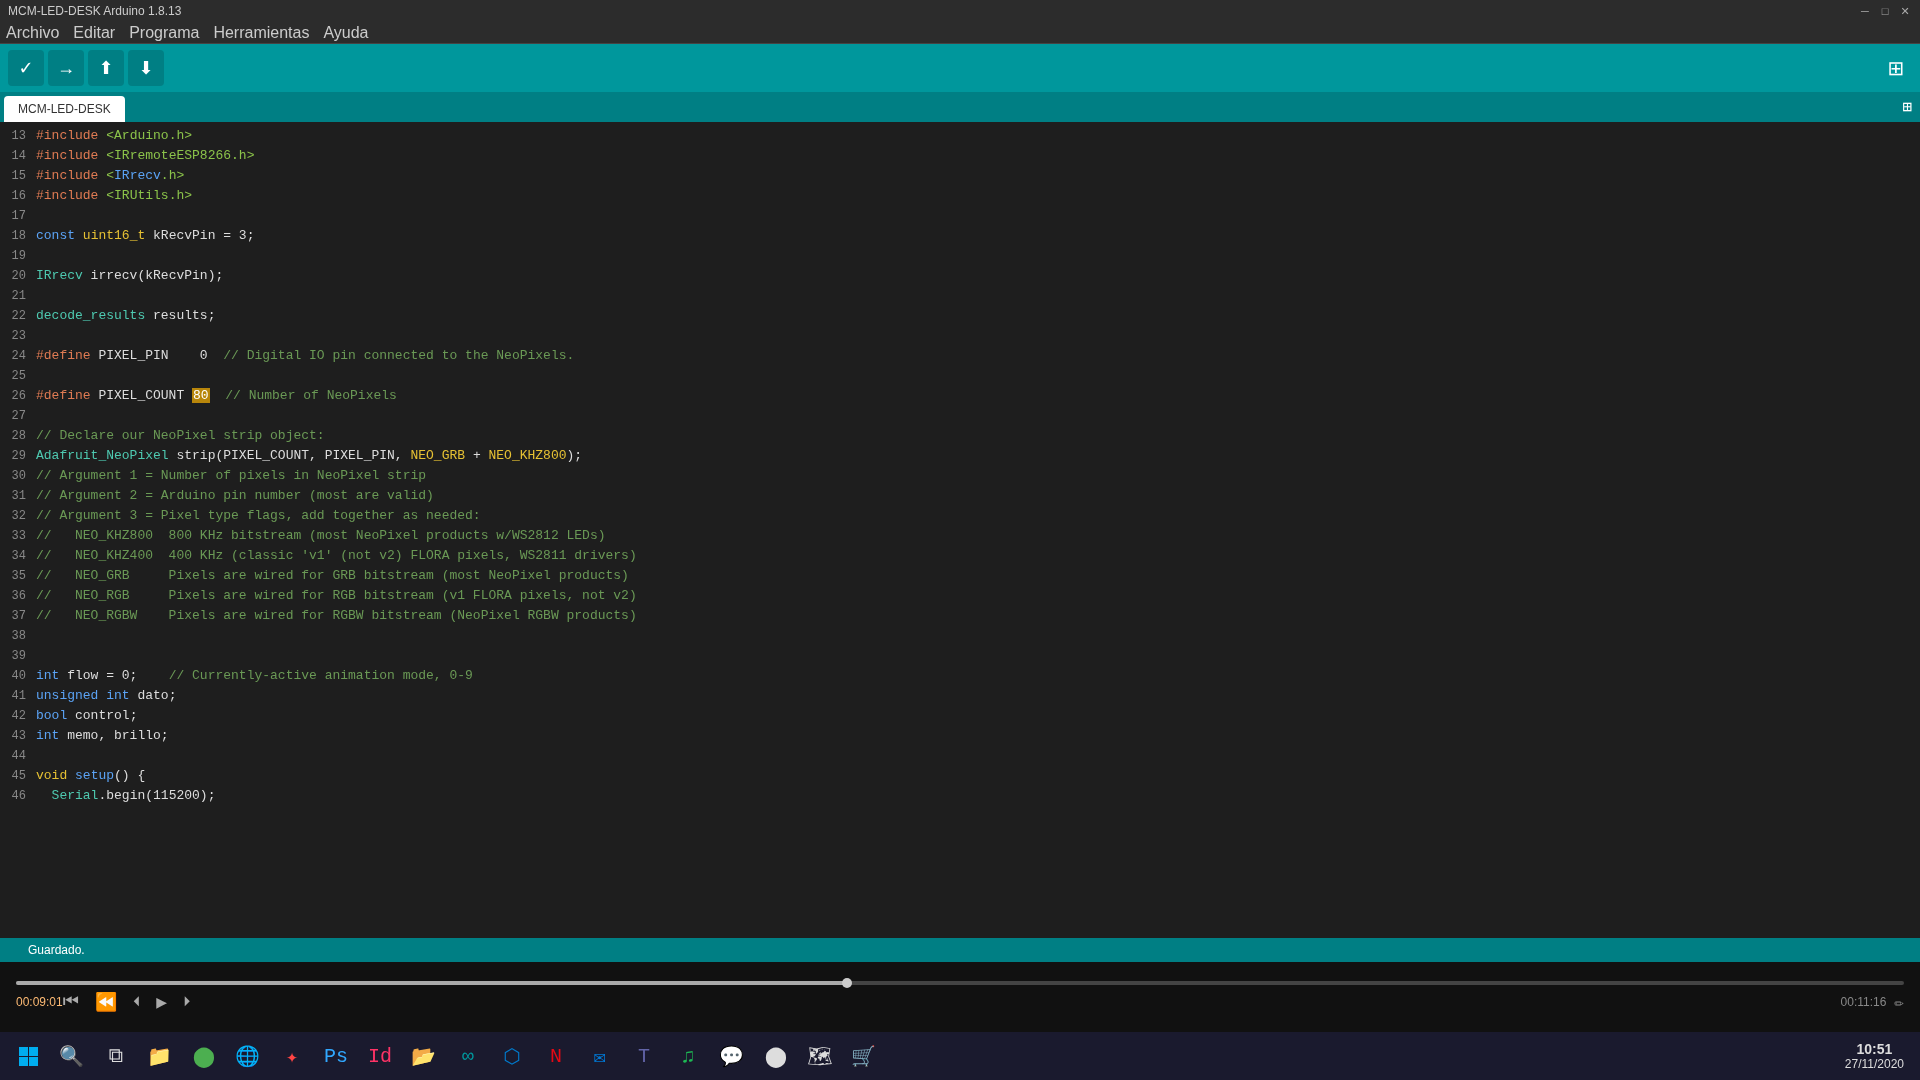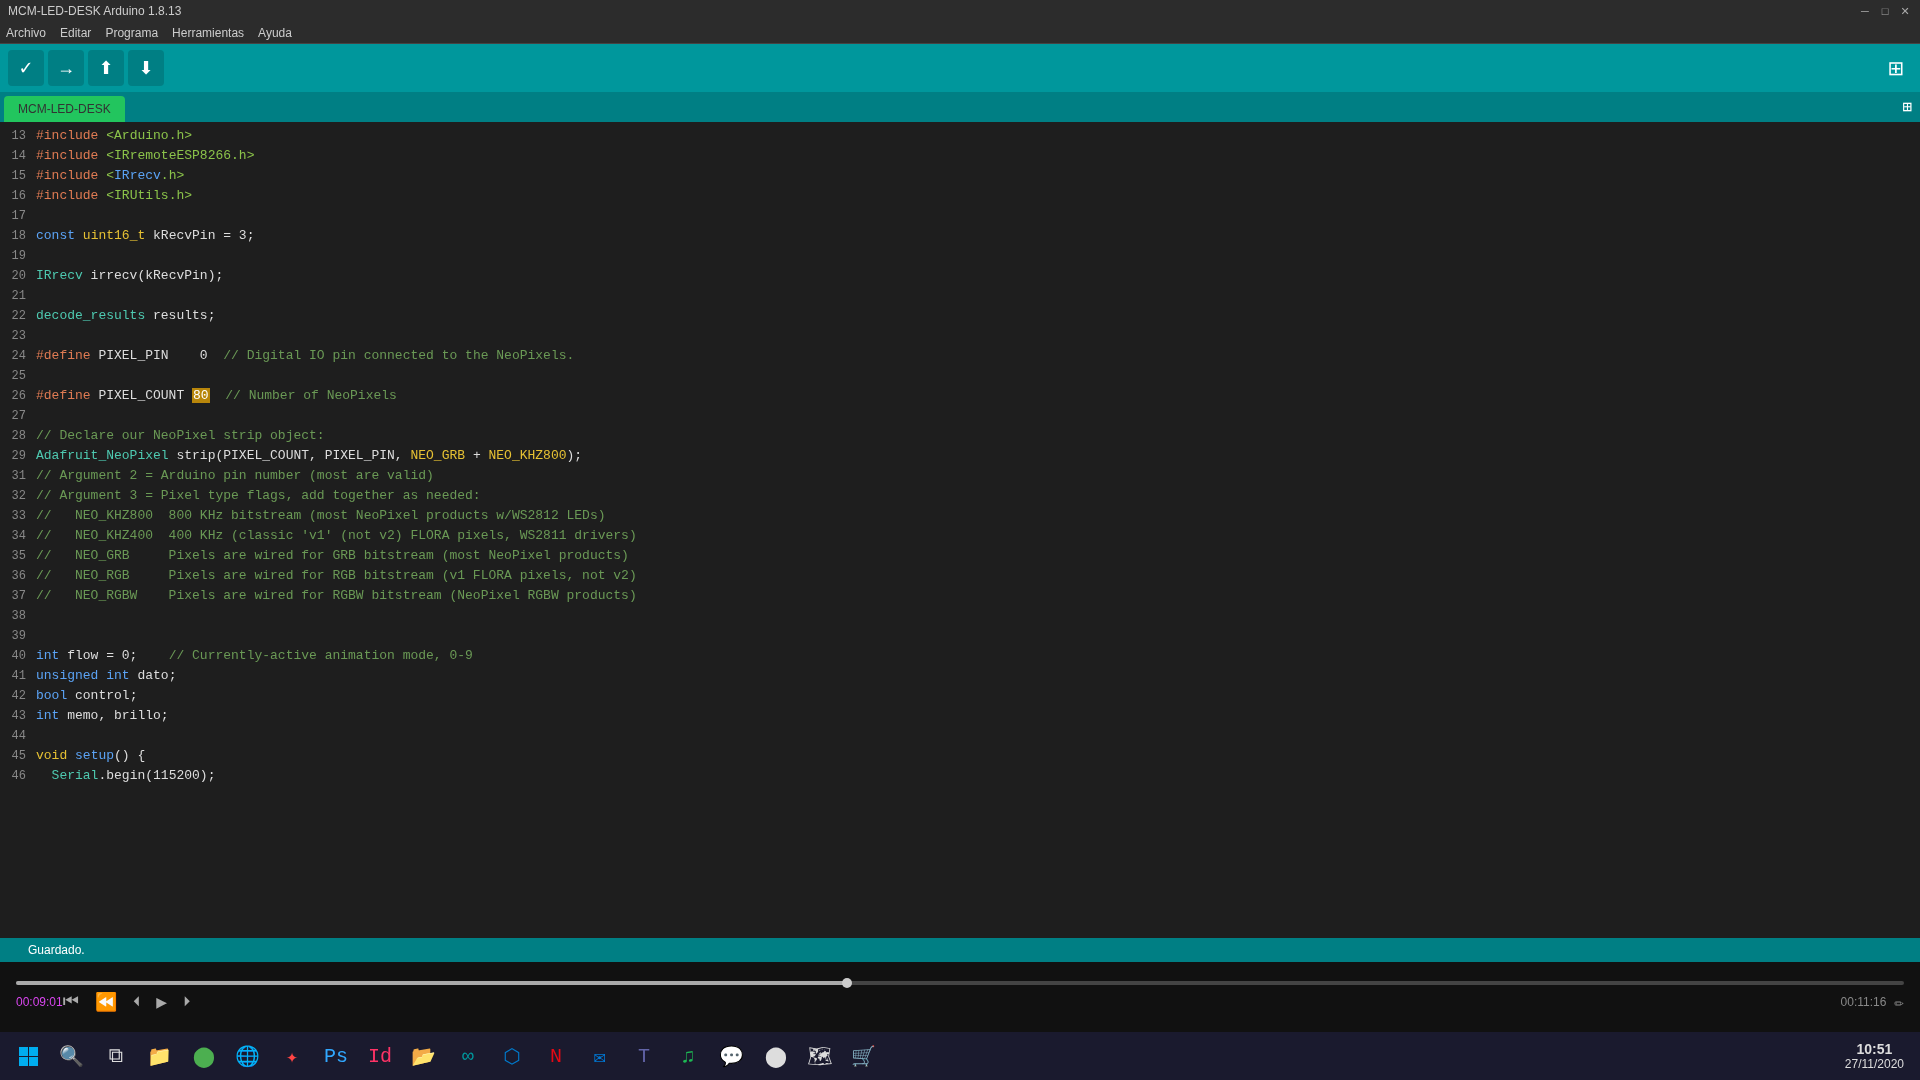--- a/index.html
+++ b/index.html
@@ -25,21 +25,21 @@
 
     
     #menu-bar {
       background: #2c2c2c;
       height: 22px;
       display: flex;
       align-items: center;
       padding: 0 6px;
       gap: 14px;
       color: #ccc;
-      font-size: 12px;
+      font-size: 16px;
       font-family: Arial, sans-serif;
       border-bottom: 1px solid #444;
     }
     #menu-bar span { cursor: pointer; }
 
     
     #toolbar {
       background: #00979c;
       height: 48px;
       display: flex;
@@ -68,21 +68,21 @@
 
     
     #tabs-bar {
       background: #007f84;
       height: 30px;
       display: flex;
       align-items: flex-end;
       padding: 0 0 0 4px;
     }
     .tab {
-      background: #22c55e;
+      background: #ffffff;
       height: 26px;
       padding: 0 14px;
       display: flex;
       align-items: center;
       font-size: 12px;
       font-family: Arial, sans-serif;
       color: #333;
       border-radius: 4px 4px 0 0;
       cursor: pointer;
     }
@@ -174,21 +174,21 @@
       background: #ccc;
       border-radius: 50%;
     }
     #video-controls {
       display: flex;
       align-items: center;
       gap: 16px;
       color: #aaa;
       font-size: 18px;
     }
-    #time-left { font-size: 12px; color: #d946ef; font-family: Arial; text-align: center; }
+    #time-left { font-size: 12px; color: #fdba74; font-family: Arial; text-align: center; }
     #time-right { font-size: 12px; color: #888; font-family: Arial; margin-left: auto; }
     #pen-icon-right { margin-left: 8px; }
 
     
     #taskbar {
       background: #1a1a2e;
       height: 48px;
       display: flex;
       align-items: center;
       padding: 0 8px;
@@ -334,20 +334,24 @@
     <div class="code-line">
       <span class="line-num">28</span>
       <span class="line-content"><span class="kw-comment">// Declare our NeoPixel strip object:</span></span>
     </div>
 
     <div class="code-line">
       <span class="line-num">29</span>
       <span class="line-content"><span class="kw-teal">Adafruit_NeoPixel</span> strip(PIXEL_COUNT, PIXEL_PIN, <span class="kw-yellow">NEO_GRB</span> + <span class="kw-yellow">NEO_KHZ800</span>);</span>
     </div>
 
+    <div class="code-line">
+      <span class="line-num">30</span>
+      <span class="line-content"><span class="kw-comment">// Argument 1 = Number of pixels in NeoPixel strip</span></span>
+    </div>
 
     <div class="code-line">
       <span class="line-num">31</span>
       <span class="line-content"><span class="kw-comment">// Argument 2 = Arduino pin number (most are valid)</span></span>
     </div>
 
     <div class="code-line">
       <span class="line-num">32</span>
       <span class="line-content"><span class="kw-comment">// Argument 3 = Pixel type flags, add together as needed:</span></span>
     </div>

